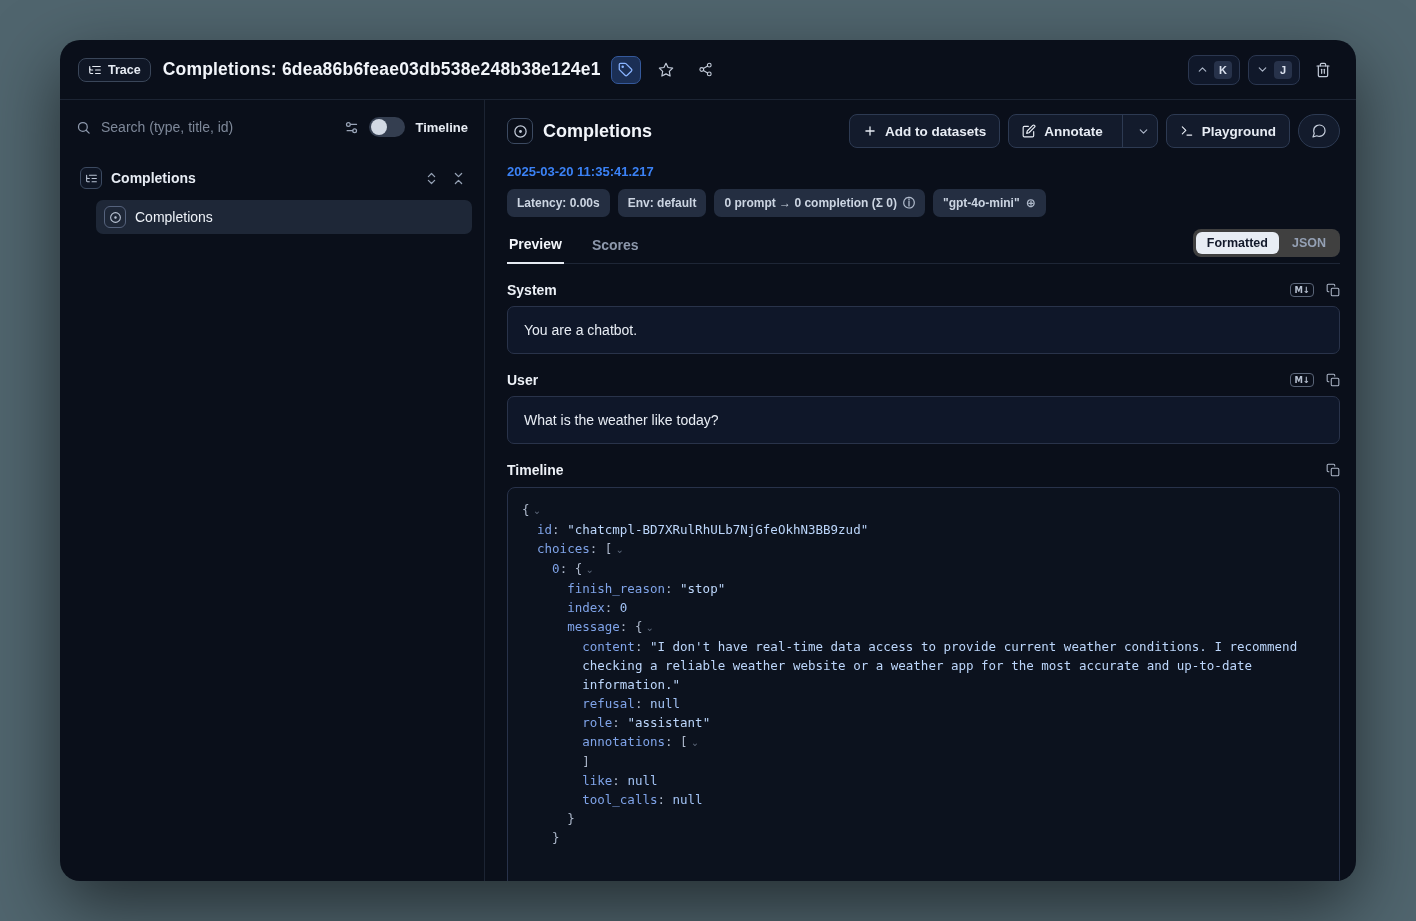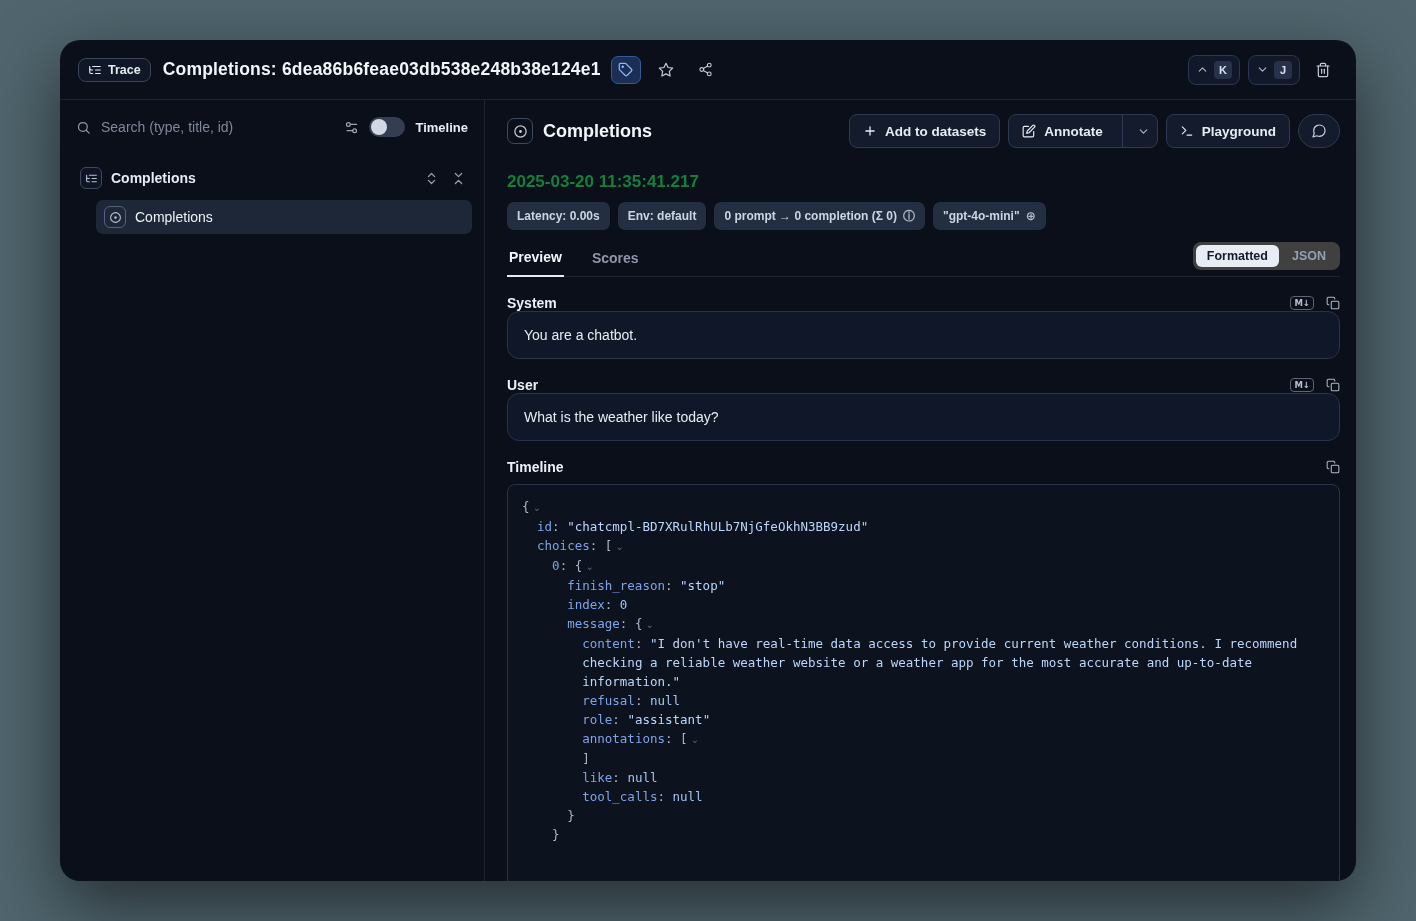--- a/index.html
+++ b/index.html
@@ -61,21 +61,21 @@
     background:#131b2c; border:1px solid #2d3a52; border-radius:8px;
     color:#e7ecf4; font-size:13.5px; font-weight:600; }
   .btn-split { padding:0; }
   .split-main { display:flex; align-items:center; gap:8px; padding:0 11px 0 13px; height:100%; cursor:pointer; }
   .split-divider { width:1px; height:100%; background:#2d3a52; }
   .split-caret { display:flex; align-items:center; justify-content:center; width:26px; height:100%;
     color:#aab4c6; cursor:pointer; }
   .chat-btn { width:42px; height:34px; border-radius:17px; border:1px solid #2d3a52;
     background:#131b2c; color:#c6cedc; display:flex; align-items:center; justify-content:center; }
 
-  .timestamp { margin-top:24px; font-size:17px; font-weight:700; color:#15803d; }
+  .timestamp { margin-top:16px; font-size:13px; font-weight:700; color:#3b82f6; }
   .badges { margin-top:10px; display:flex; gap:8px; align-items:center; }
   .badge { height:25px; display:flex; align-items:center; gap:6px; padding:14px 10px;
     background:#242e41; border-radius:7px; color:#ccd5e2; font-size:12px; font-weight:700; white-space:nowrap; }
   .badge-icon { font-family:"DejaVu Sans",sans-serif; font-size:12px; color:#aeb9ca; cursor:pointer; }
 
   .tabs-row { margin-top:12px; display:flex; align-items:flex-end; border-bottom:1px solid #1e2636; }
   .tab { font-size:14px; font-weight:600; color:#8d98ac; padding:6px 2px 10px; margin-right:26px; cursor:pointer; }
   .tab.active { color:#f2f5fa; border-bottom:2px solid #e6ebf3; margin-bottom:-1px; }
   .format-toggle { margin-left:auto; margin-bottom:6px; background:#404040; border-radius:8px;
     padding:3px; display:flex; gap:2px; }
@@ -83,21 +83,21 @@
   .format-seg.active { background:#e8edf4; color:#12192a; }
 
   .section { margin-top:18px; }
   .section:first-of-type { margin-top:16px; }
   .section-head { display:flex; align-items:center; }
   .section-label { font-size:14px; font-weight:700; color:#edf1f7; }
   .section-icons { margin-left:auto; display:flex; gap:12px; align-items:center; color:#aeb8c9; }
   .section-icons button { color:inherit; display:flex; align-items:center; }
   .md-chip { border:1px solid #5a6578; border-radius:4px; font-size:8.5px; font-weight:700;
     padding:1px 3px; color:#b6c0d0; font-family:"DejaVu Sans",sans-serif; }
-  .msg-box { background:#0f1729; border:1px solid #29334a; border-radius:12px;
+  .msg-box { margin-top:8px; background:#0f1729; border:1px solid #29334a; border-radius:7px;
     padding:15px 16px; font-size:14px; color:#e8edf4; }
 
   .code-box { margin-top:9px; background:#0c121e; border:1px solid #28324a; border-radius:8px;
     padding:12px 14px; font-family:"DejaVu Sans Mono",monospace; font-size:12.5px;
     line-height:19px; color:#c7d1e0; min-height:470px; }
   .code-line { white-space:pre-wrap; word-break:break-word; }
   .tok-k { color:#7fa3e8; }
   .tok-s { color:#bcd6fb; }
   .tok-n { color:#a3c3f5; }
   .tok-u { color:#a3c3f5; }

